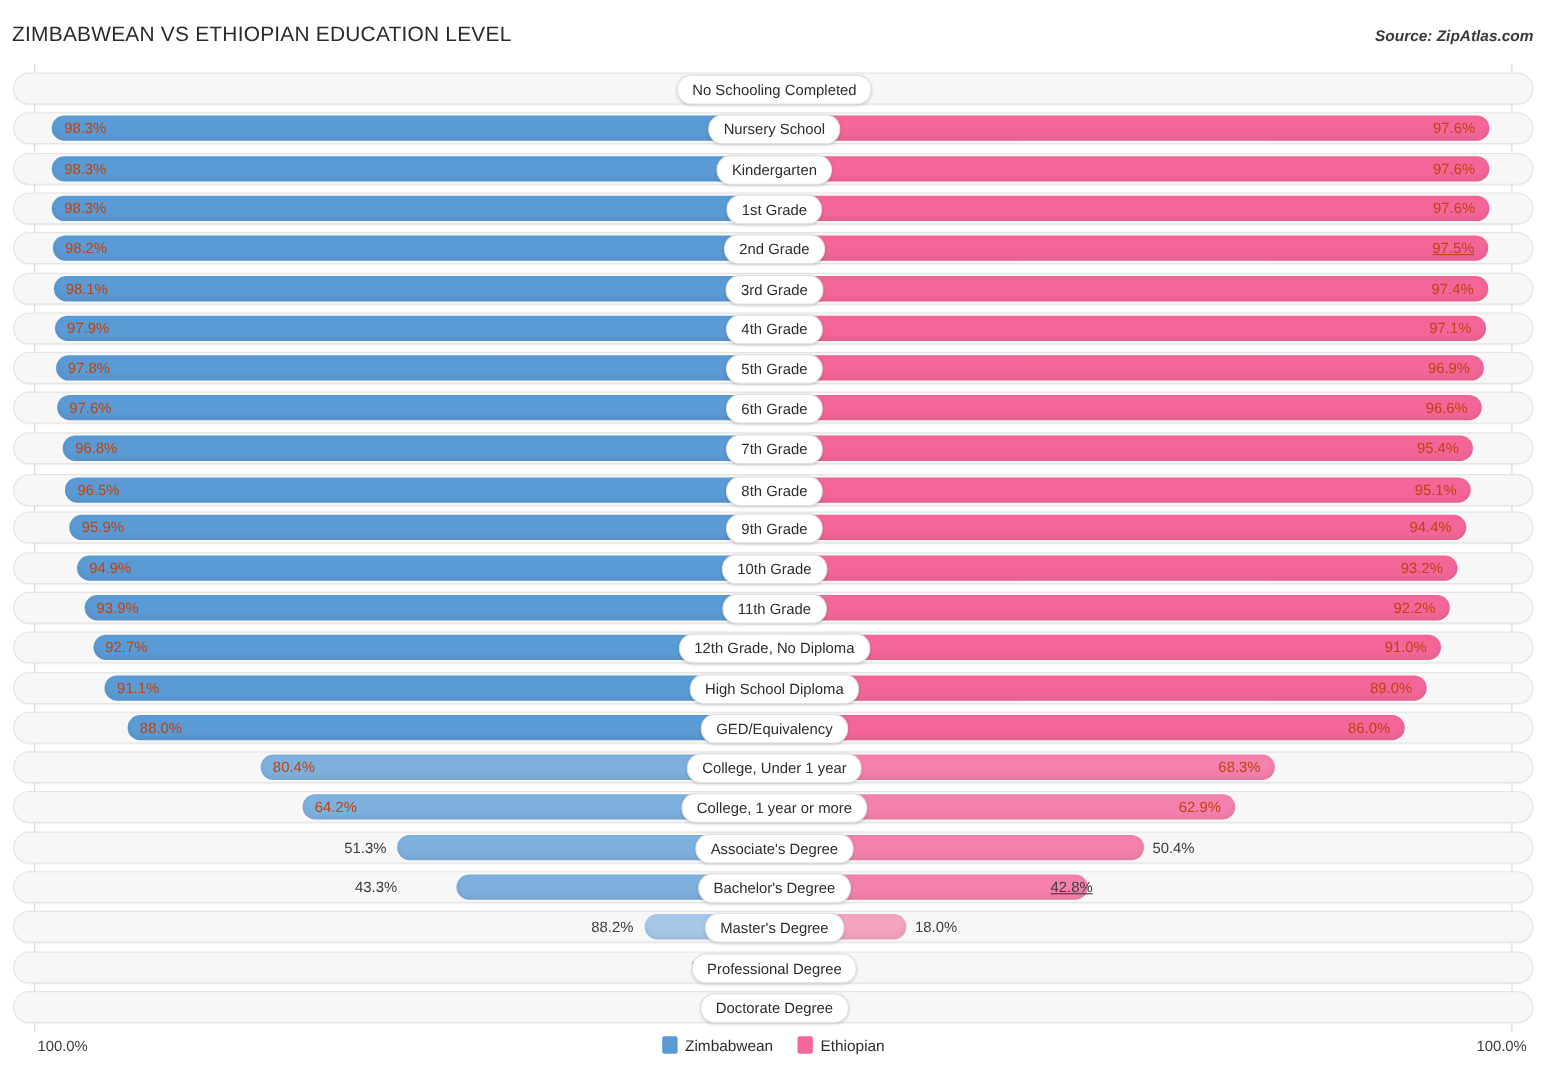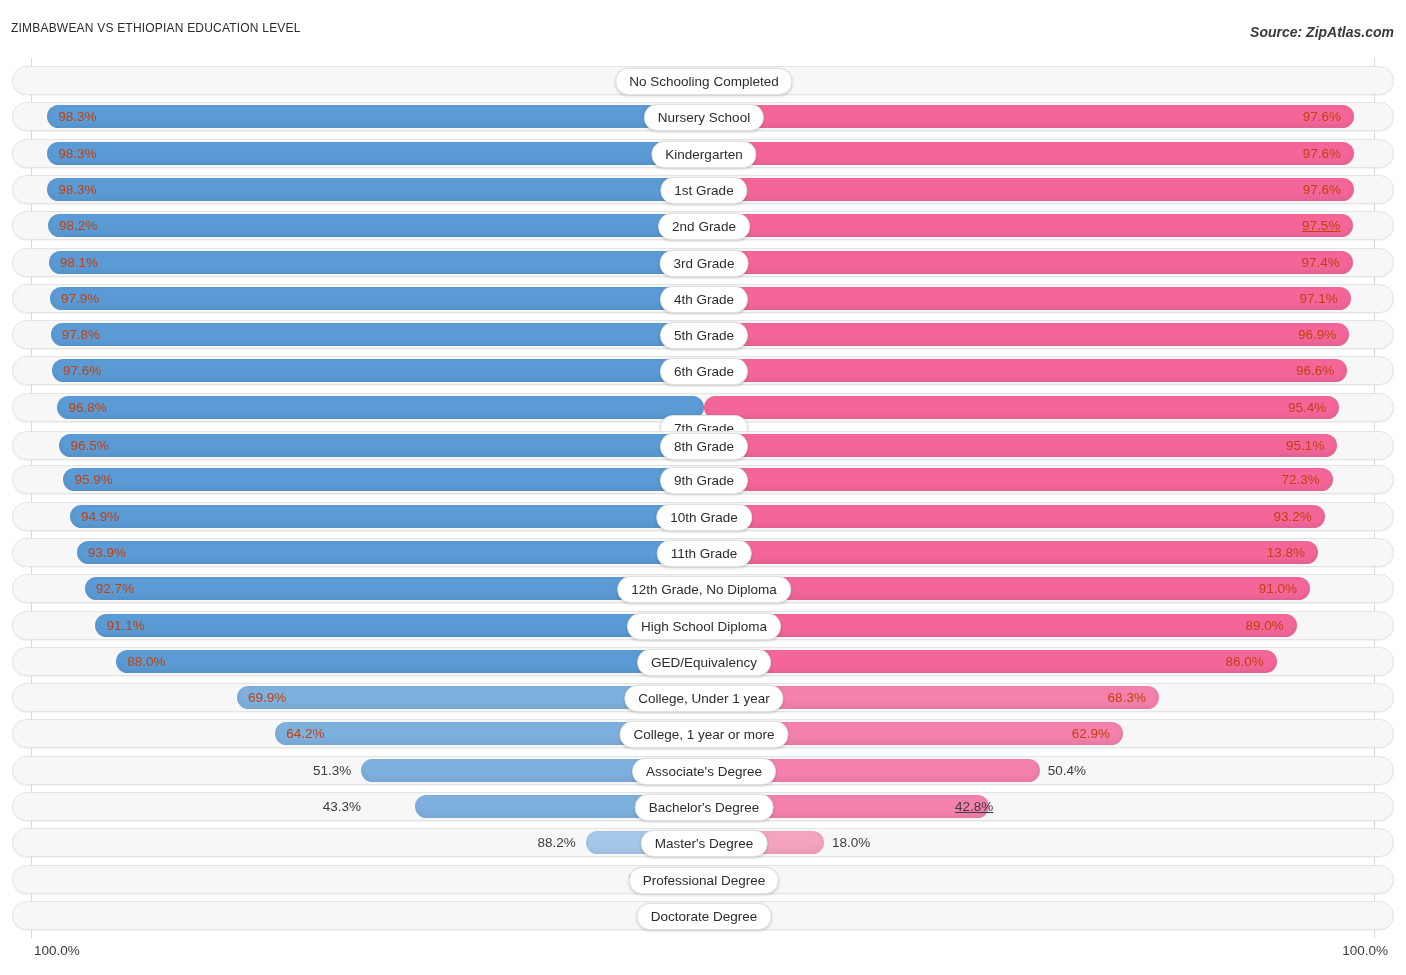--- a/index.html
+++ b/index.html
@@ -8,21 +8,21 @@
     background:#ffffff;
     font-family:"Liberation Sans","DejaVu Sans",sans-serif;
     overflow:hidden;
     position:relative;
   }
   .chart-header{
     position:absolute;left:0;top:0;width:1406px;height:58px;
   }
   .chart-title{
     position:absolute;left:11px;top:21px;
-    font-size:12px;color:#2b2b2b;letter-spacing:.2px;
+    font-size:19px;color:#2b2b2b;letter-spacing:.2px;
     white-space:nowrap;
   }
   .chart-source{
     position:absolute;right:12px;top:24px;
     font-size:14px;color:#3a3a3a;font-style:italic;font-weight:bold;
     white-space:nowrap;
   }
   .plot{
     position:absolute;left:0;top:58px;width:1342px;height:880px;
   }
@@ -186,56 +186,56 @@
           <div class="vlabel inside" style="right: 58.644px;">96.6%</div>
           <div class="pill" style="left: 691px;">6th Grade</div>
         </div>
       </div>
       <div class="row" style="top: 334.7px;">
         <div class="row-inner">
           <div class="bar bar-left cap" style="left: 44.376px; width: 646.624px; background: rgb(91, 155, 213);"></div>
           <div class="bar bar-right cap" style="left: 691px; width: 635.364px; background: rgb(244, 102, 154);"></div>
           <div class="vlabel inside" style="left: 55.376px;">96.8%</div>
           <div class="vlabel inside" style="right: 66.636px;">95.4%</div>
-          <div class="pill" style="left: 691px; margin-top: 20px;">7th Grade</div>
+          <div class="pill" style="left: 691px;">7th Grade</div>
         </div>
       </div>
       <div class="row" style="top: 373px;">
         <div class="row-inner">
           <div class="bar bar-left cap" style="left: 46.38px; width: 644.62px; background: rgb(91, 155, 213);"></div>
           <div class="bar bar-right cap" style="left: 691px; width: 633.366px; background: rgb(244, 102, 154);"></div>
           <div class="vlabel inside" style="left: 57.38px;">96.5%</div>
           <div class="vlabel inside" style="right: 68.634px;">95.1%</div>
           <div class="pill" style="left: 691px;">8th Grade</div>
         </div>
       </div>
       <div class="row" style="top: 407.3px;">
         <div class="row-inner">
           <div class="bar bar-left cap" style="left: 50.388px; width: 640.612px; background: rgb(91, 155, 213);"></div>
           <div class="bar bar-right cap" style="left: 691px; width: 628.704px; background: rgb(244, 102, 154);"></div>
           <div class="vlabel inside" style="left: 61.388px;">95.9%</div>
-          <div class="vlabel inside" style="right: 73.296px;">72.3%</div>
+          <div class="vlabel inside" style="right: 73.296px;">94.4%</div>
           <div class="pill" style="left: 691px;">9th Grade</div>
         </div>
       </div>
       <div class="row" style="top: 443.6px;">
         <div class="row-inner">
           <div class="bar bar-left cap" style="left: 57.068px; width: 633.932px; background: rgb(91, 155, 213);"></div>
           <div class="bar bar-right cap" style="left: 691px; width: 620.712px; background: rgb(244, 102, 154);"></div>
           <div class="vlabel inside" style="left: 68.068px;">94.9%</div>
           <div class="vlabel inside" style="right: 81.288px;">93.2%</div>
           <div class="pill" style="left: 691px;">10th Grade</div>
         </div>
       </div>
       <div class="row" style="top: 479.9px;">
         <div class="row-inner">
           <div class="bar bar-left cap" style="left: 63.748px; width: 627.252px; background: rgb(91, 155, 213);"></div>
           <div class="bar bar-right cap" style="left: 691px; width: 614.052px; background: rgb(244, 102, 154);"></div>
           <div class="vlabel inside" style="left: 74.748px;">93.9%</div>
-          <div class="vlabel inside" style="right: 87.948px;">13.8%</div>
+          <div class="vlabel inside" style="right: 87.948px;">92.2%</div>
           <div class="pill" style="left: 691px;">11th Grade</div>
         </div>
       </div>
       <div class="row" style="top: 516.2px;">
         <div class="row-inner">
           <div class="bar bar-left cap" style="left: 71.764px; width: 619.236px; background: rgb(91, 155, 213);"></div>
           <div class="bar bar-right cap" style="left: 691px; width: 606.06px; background: rgb(244, 102, 154);"></div>
           <div class="vlabel inside" style="left: 82.764px;">92.7%</div>
           <div class="vlabel inside" style="right: 95.94px;">91.0%</div>
           <div class="pill" style="left: 691px;">12th Grade, No Diploma</div>
@@ -256,21 +256,21 @@
           <div class="bar bar-right cap" style="left: 691px; width: 572.76px; background: rgb(244, 102, 154);"></div>
           <div class="vlabel inside" style="left: 114.16px;">88.0%</div>
           <div class="vlabel inside" style="right: 129.24px;">86.0%</div>
           <div class="pill" style="left: 691px;">GED/Equivalency</div>
         </div>
       </div>
       <div class="row" style="top: 625.1px;">
         <div class="row-inner">
           <div class="bar bar-left cap" style="left: 224.068px; width: 466.932px; background: rgb(126, 176, 222);"></div>
           <div class="bar bar-right cap" style="left: 691px; width: 454.878px; background: rgb(244, 129, 173);"></div>
-          <div class="vlabel inside" style="left: 235.068px;">69.9%</div>
+          <div class="vlabel inside" style="left: 235.068px;">80.4%</div>
           <div class="vlabel inside" style="right: 247.122px;">68.3%</div>
           <div class="pill" style="left: 691px;">College, Under 1 year</div>
         </div>
       </div>
       <div class="row" style="top: 661.4px;">
         <div class="row-inner">
           <div class="bar bar-left cap" style="left: 262.144px; width: 428.856px; background: rgb(126, 176, 222);"></div>
           <div class="bar bar-right cap" style="left: 691px; width: 418.914px; background: rgb(244, 129, 173);"></div>
           <div class="vlabel inside" style="left: 273.144px;">64.2%</div>
           <div class="vlabel inside" style="right: 283.086px;">62.9%</div>
@@ -321,13 +321,23 @@
           <div class="vlabel outside" style="left: 714.318px;">2.3%</div>
           <div class="pill" style="left: 691px;">Doctorate Degree</div>
         </div>
       </div>
     </div>
 </div>
 
 <div class="footer">
   <div class="axis-left">100.0%</div>
   <div class="axis-right">100.0%</div>
+  <div class="legend" id="legend">
+      <div class="legend-item">
+        <span class="legend-swatch" style="background: rgb(91, 155, 213);"></span>
+        <span class="legend-label">Zimbabwean</span>
+      </div>
+      <div class="legend-item">
+        <span class="legend-swatch" style="background: rgb(244, 102, 154);"></span>
+        <span class="legend-label">Ethiopian</span>
+      </div>
+    </div>
 </div>
 
 </body></html>

